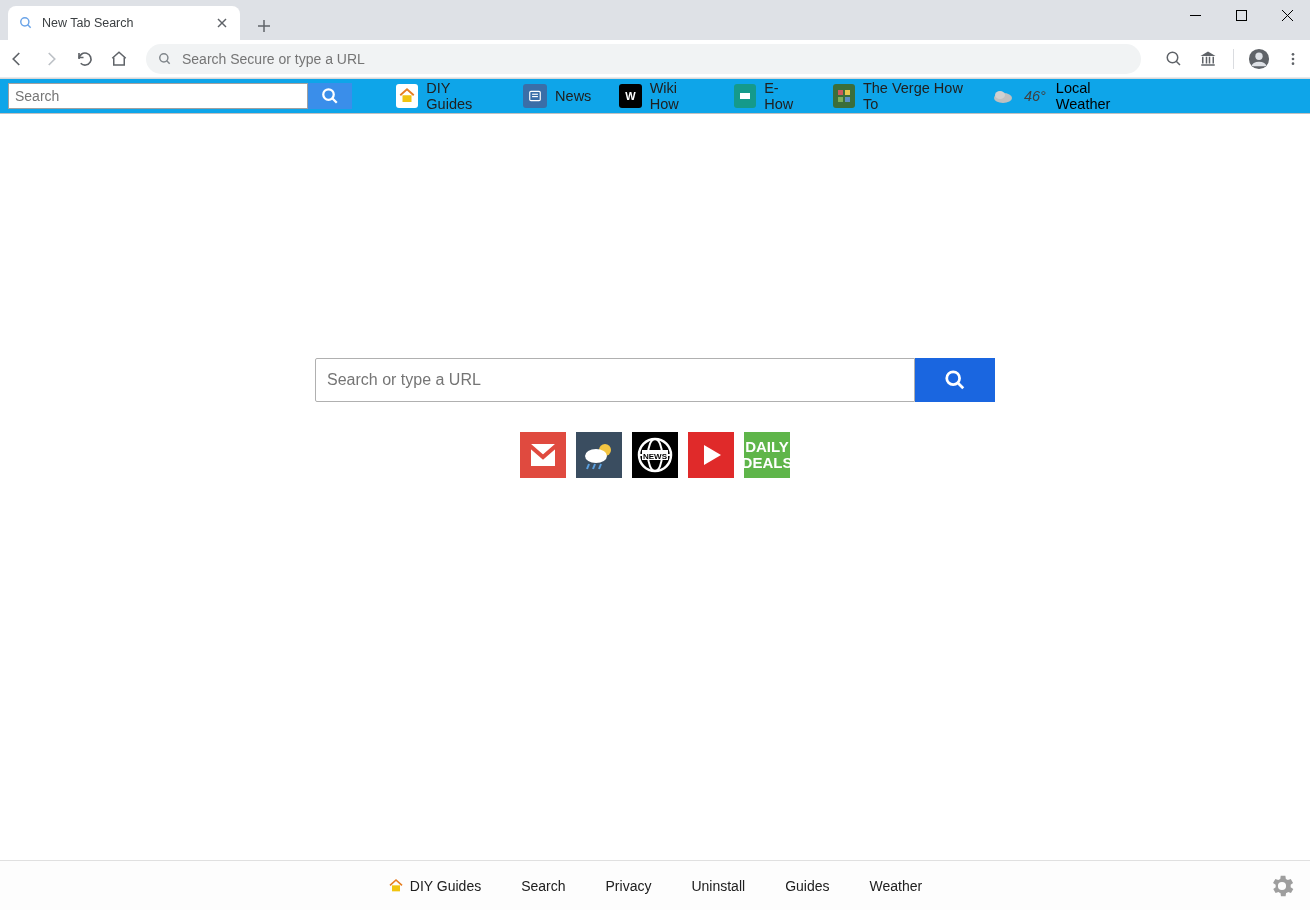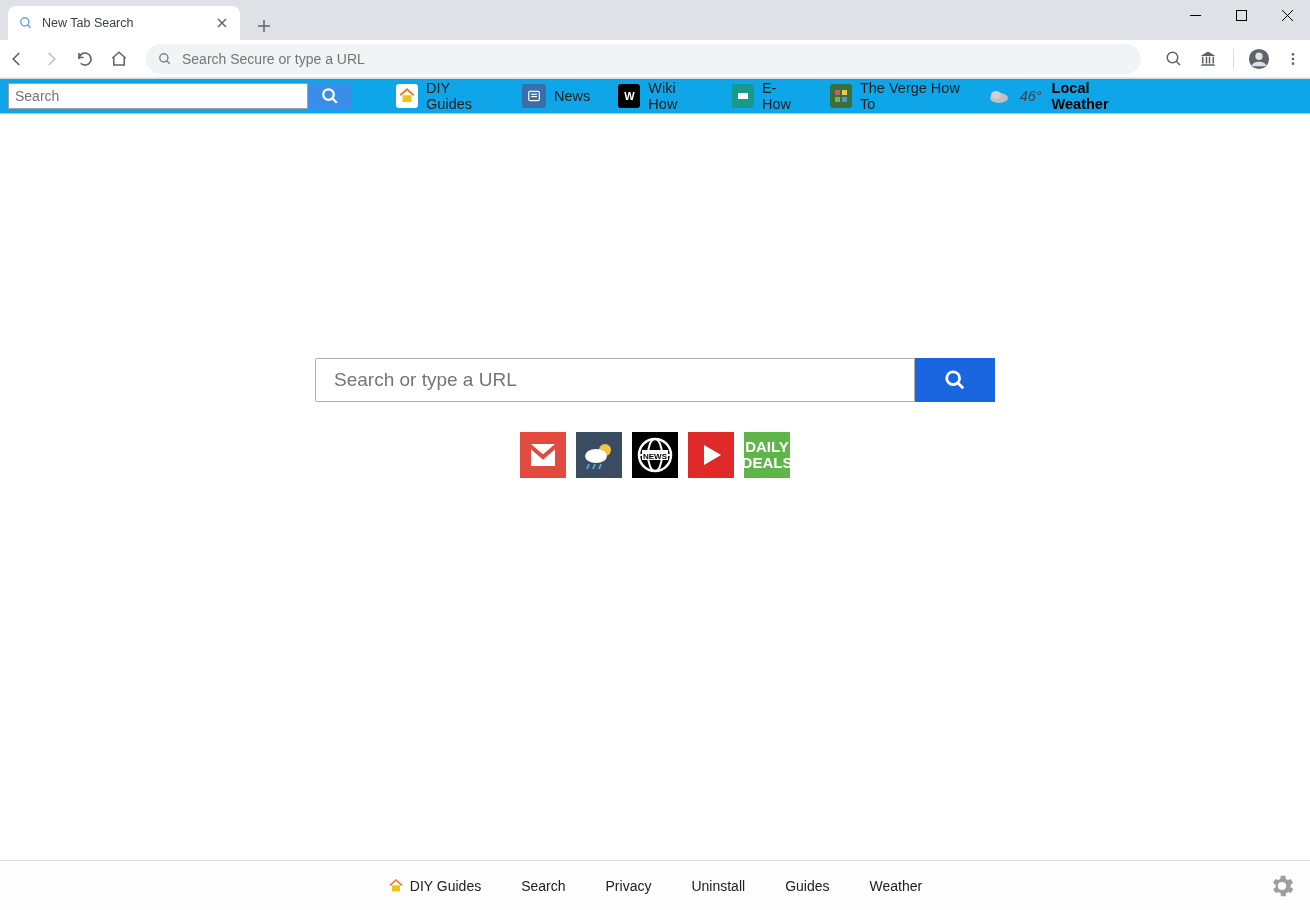--- a/index.html
+++ b/index.html
@@ -28,27 +28,27 @@
 
 .ext-bar { height: 36px; background:#0ea5e9; border-top:1px solid #d9d9d9; border-bottom:1px solid #c0c0c0; display:flex; align-items:center; padding:0 8px; gap:18px; }
 .ext-search-wrap { display:flex; align-items:center; }
 .ext-search { width:300px; height:26px; border:1px solid #a0a0a0; background:#fff; padding:0 6px; font-size:14px; outline:none;}
 .ext-search-btn { width:44px; height:26px; background:#3a8eea; display:flex; align-items:center; justify-content:center; border:none; cursor:pointer;}
 .ext-links { display:flex; align-items:center; gap:28px; margin-left:26px;}
 .ext-link { display:flex; align-items:center; gap:8px; font-size:14.5px; color:#202020; cursor:pointer;}
 .ext-icon { width:24px; height:24px; border-radius:3px; display:flex; align-items:center; justify-content:center; font-size:11px; font-weight:bold; color:#fff;}
 .weather { margin-left:auto; display:flex; align-items:center; gap:10px; font-size:14.5px; cursor:pointer; margin-right:160px;}
 .weather .temp { color:#404040;font-style:italic;}
-.weather .bold { font-weight:bold;}
+.weather .bold { font-weight:normal;}
 
 
 .content { position:relative; height: 746px; background:#fff;}
 .center-search-wrap { position:absolute; top:244px; left:50%; transform:translateX(-50%); width:680px;}
 .center-search { display:flex; width:100%;}
-.center-input { flex:1; height:44px; border:1px solid #b0b0b0; border-radius:2px 0 0 2px; padding:0 18px; font-size:19px; outline:none;}
+.center-input { flex:1; height:44px; border:1px solid #b0b0b0; border-radius:2px 0 0 2px; padding:0 11px; font-size:16px; outline:none;}
 .center-btn { width:80px; height:44px; background:#1a66e0; border:none; display:flex; align-items:center; justify-content:center; cursor:pointer;}
 .tiles { display:flex; gap:10px; justify-content:center; margin-top:30px;}
 .tile { width:46px; height:46px; display:flex; align-items:center; justify-content:center; cursor:pointer; font-size:10px; font-weight:bold; color:#fff;}
 .tile.gmail { background:#e04a3f;}
 .tile.weathert { background:#3a4d60;}
 .tile.newst { background:#000;}
 .tile.youtubet { background:#e02a2a;}
 .tile.dealst { background:#5fb54a; text-align:center; line-height:1.1; font-size:15px;}
 
 

